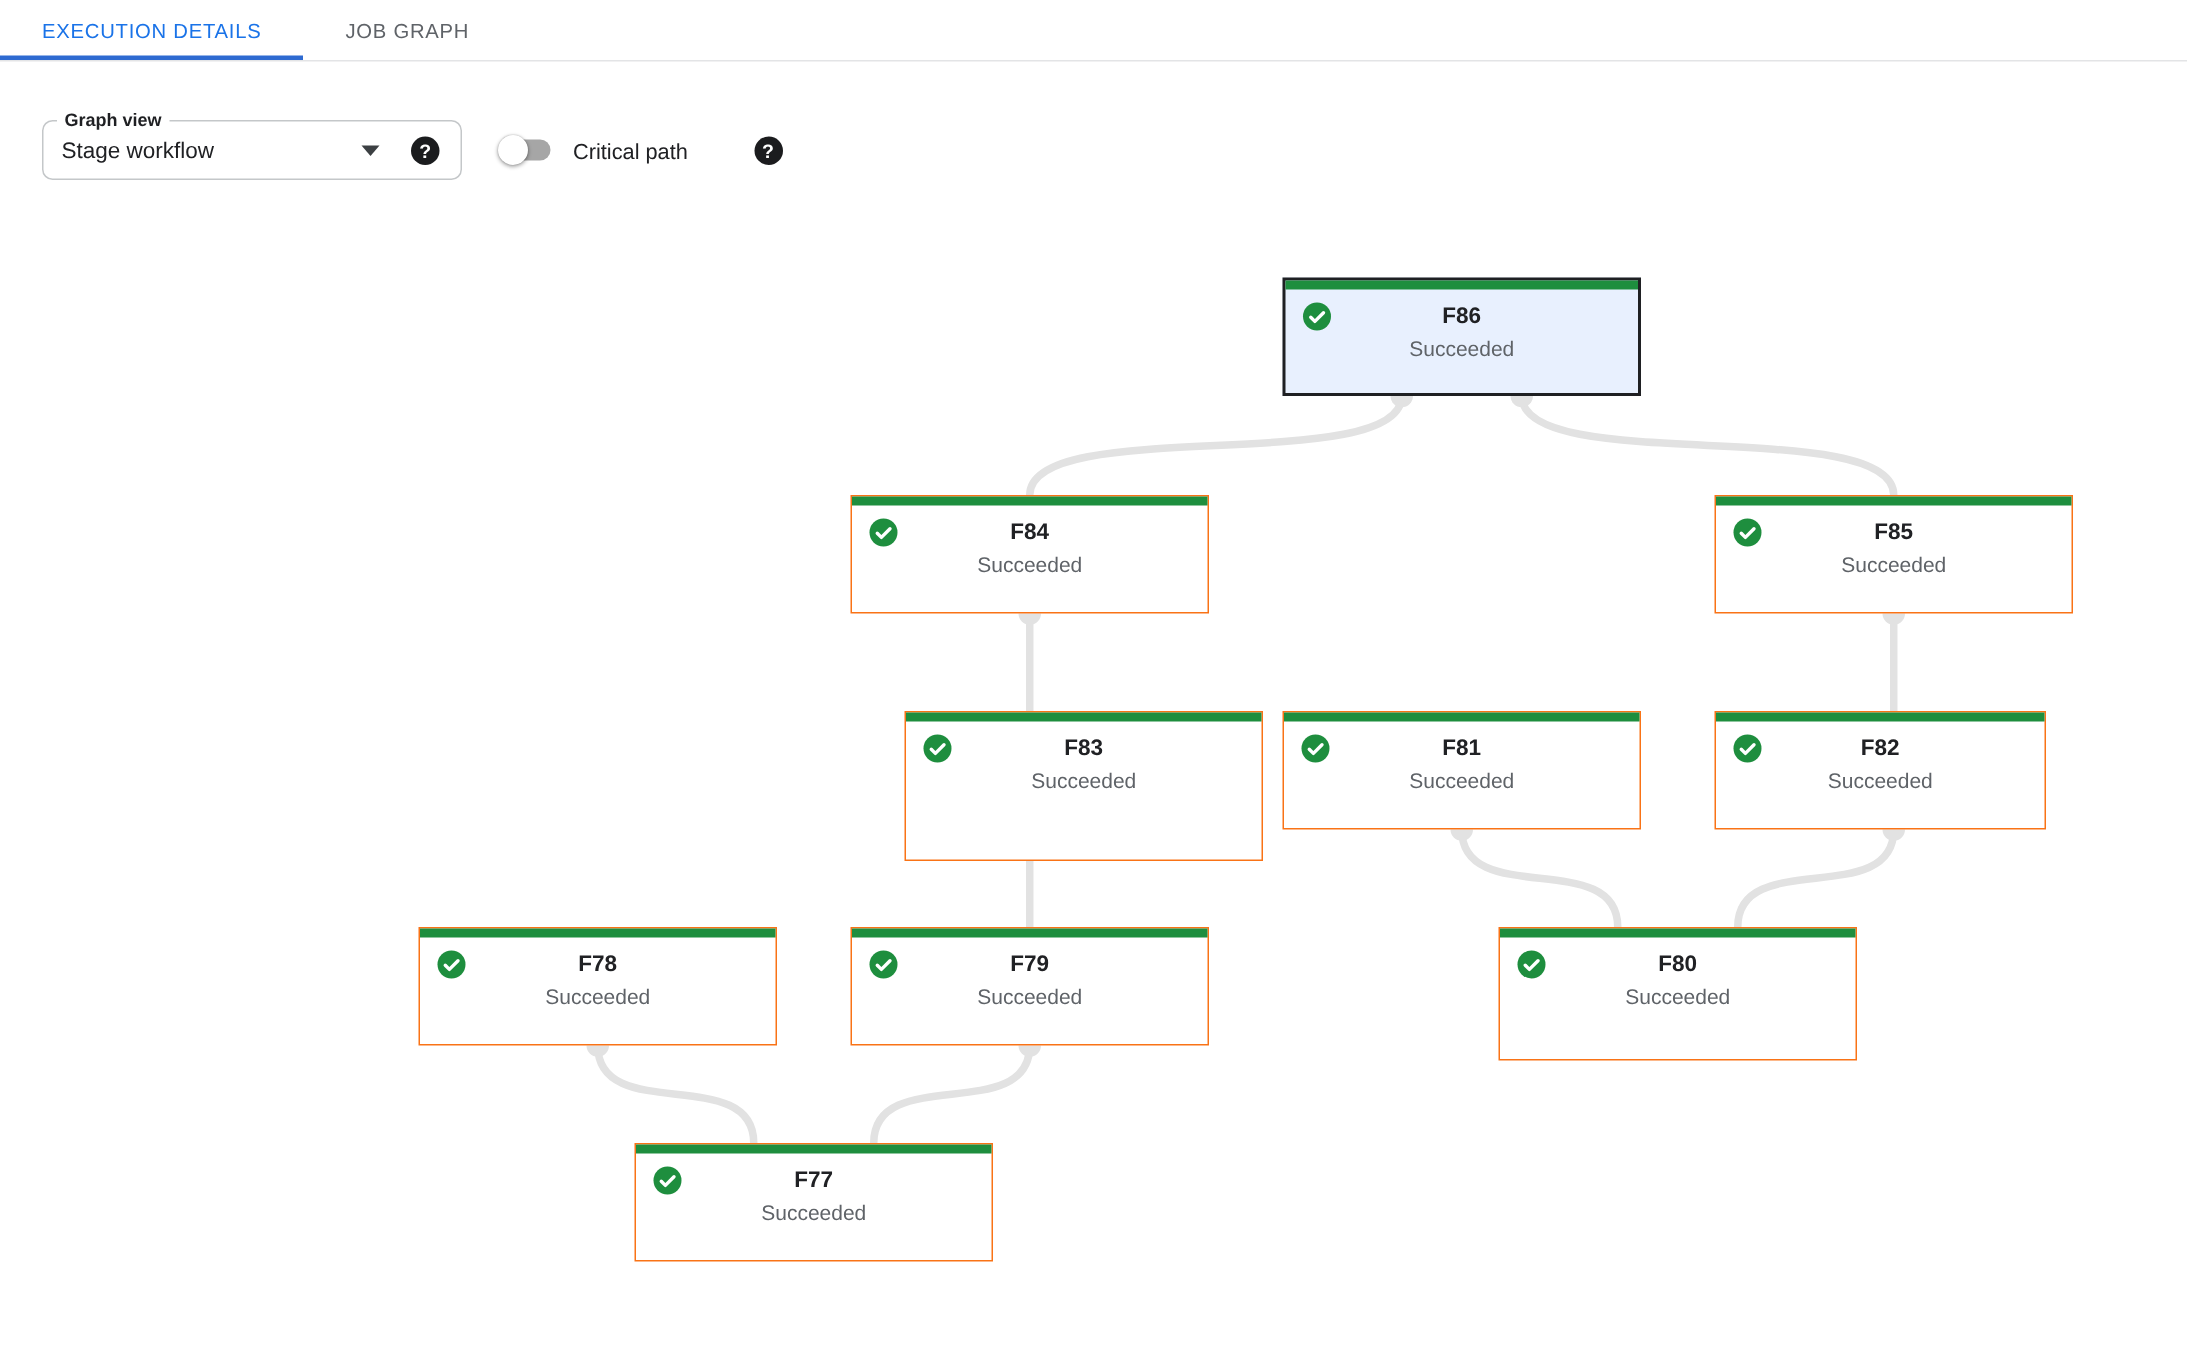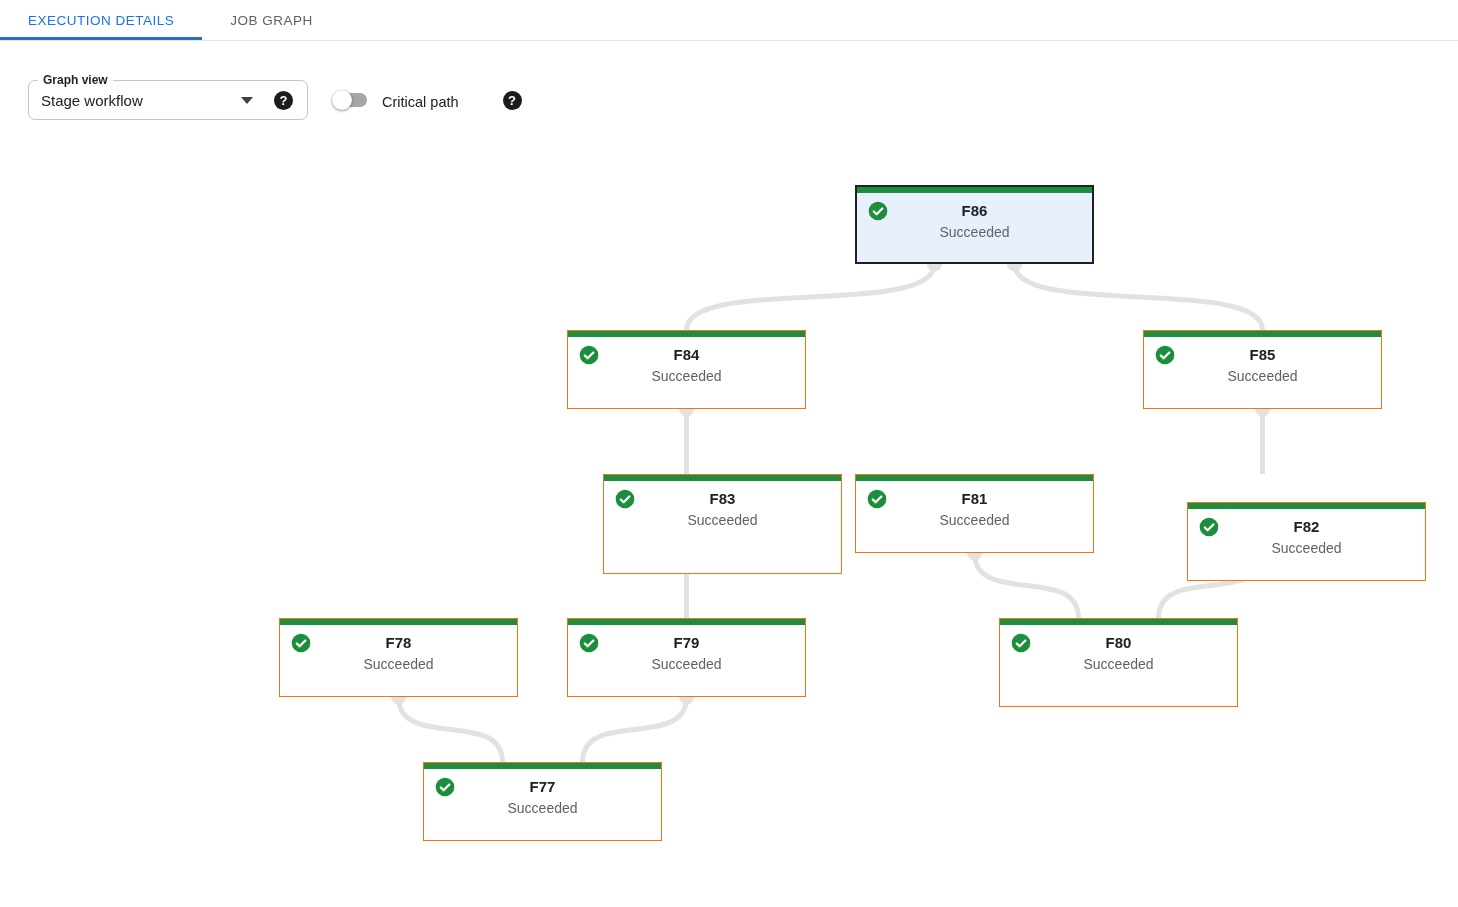--- a/index.html
+++ b/index.html
@@ -120,21 +120,21 @@
     <div class="node-bar"></div>
     <span class="check">
       <svg viewBox="0 0 24 24">
         <circle cx="12" cy="12" r="11.2" fill="#1e8e3e"></circle>
         <path d="M7 12.6l3.3 3.3L17.2 9" stroke="#ffffff" stroke-width="2.7" fill="none" stroke-linecap="round" stroke-linejoin="round"></path>
       </svg>
     </span>
     <div class="node-title">F81</div>
     <div class="node-status">Succeeded</div>
   </div>
-    <div class="node" style="left: 1143px; top: 502px; width: 239px; height: 79px; margin-left: 44px;">
+    <div class="node" style="left: 1143px; top: 474px; width: 221px; height: 79px;">
     <div class="node-bar"></div>
     <span class="check">
       <svg viewBox="0 0 24 24">
         <circle cx="12" cy="12" r="11.2" fill="#1e8e3e"></circle>
         <path d="M7 12.6l3.3 3.3L17.2 9" stroke="#ffffff" stroke-width="2.7" fill="none" stroke-linecap="round" stroke-linejoin="round"></path>
       </svg>
     </span>
     <div class="node-title">F82</div>
     <div class="node-status">Succeeded</div>
   </div>

